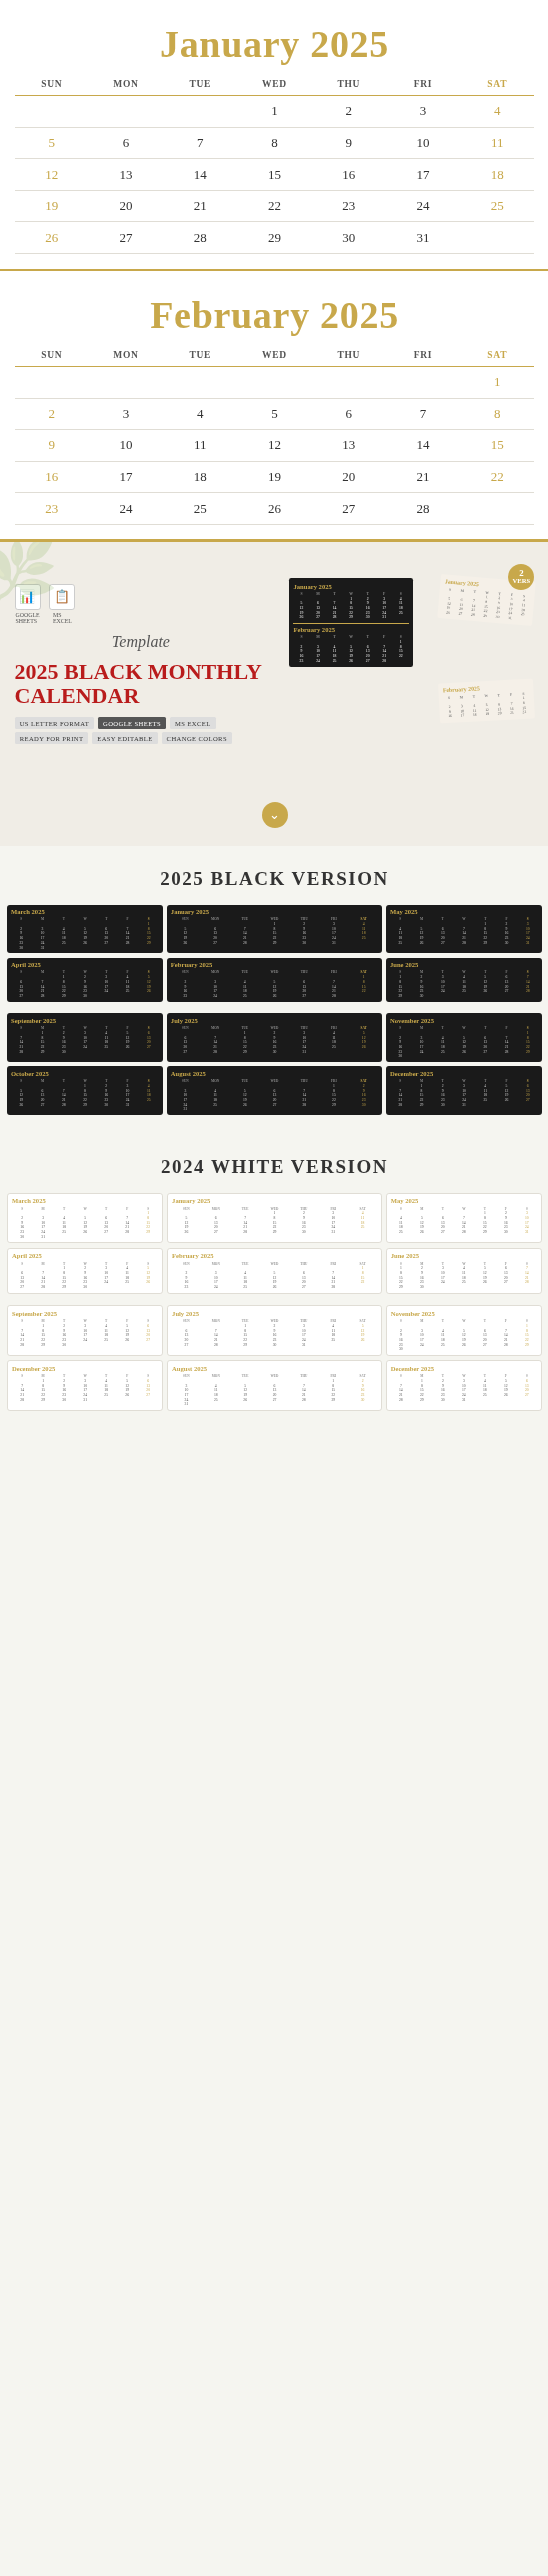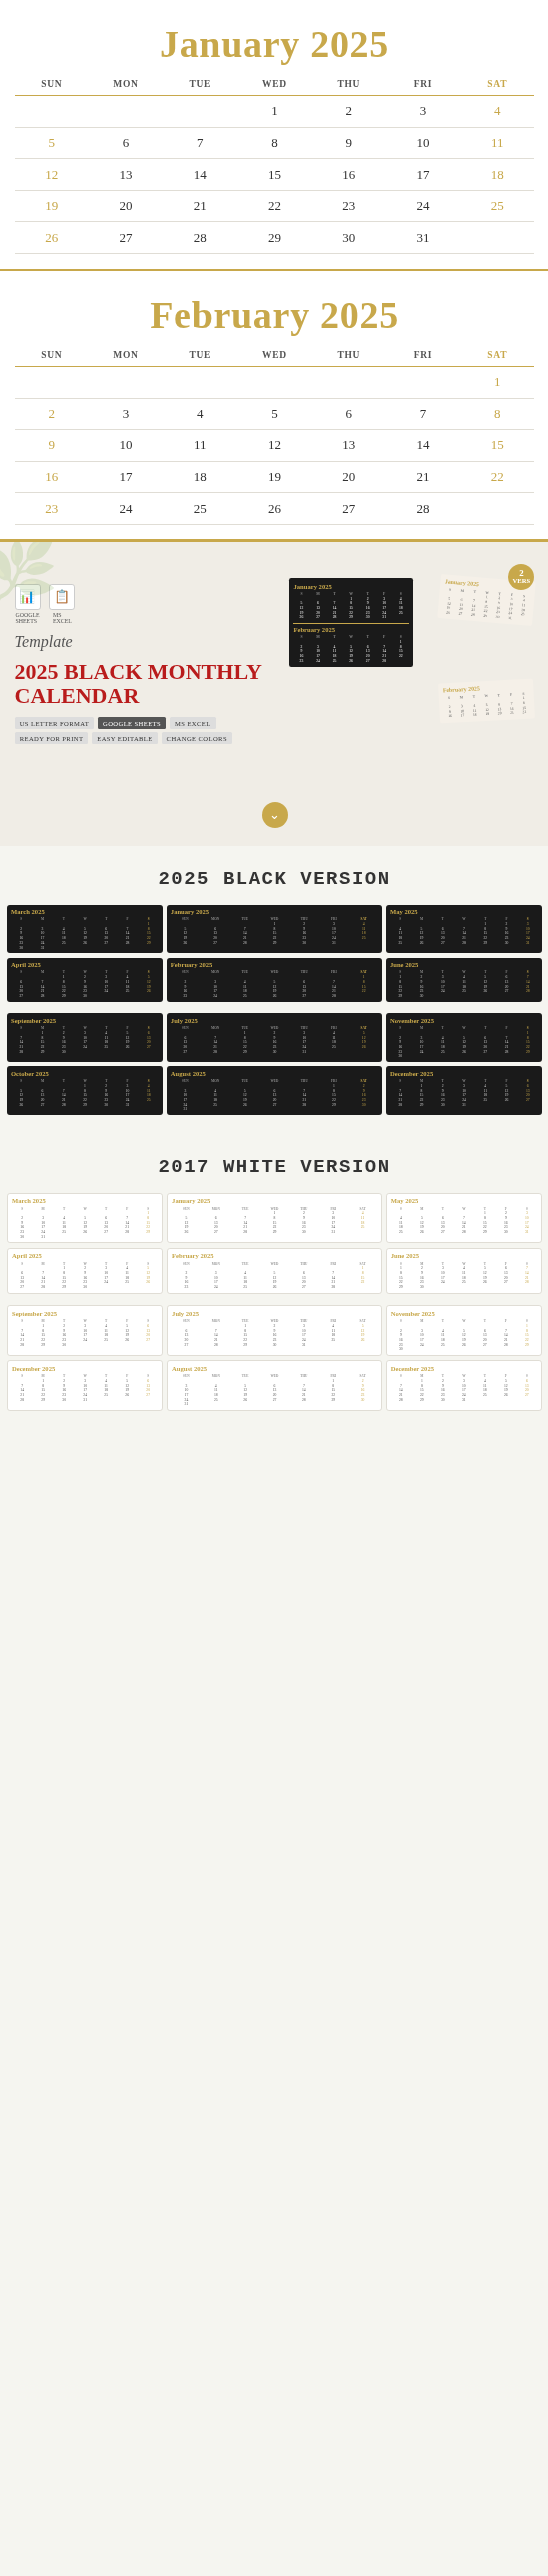--- a/index.html
+++ b/index.html
@@ -104,20 +104,21 @@
       justify-content: center;
       font-size: 13px;
     }
 
     .promo-template-label {
       font-family: 'Georgia', serif;
       font-style: italic;
       font-size: 16px;
       color: #555;
       margin-bottom: 9px;
+      text-align: center;
     }
 
     .promo-main-title {
       font-size: 22px;
       font-weight: bold;
       color: #b91c1c;
       line-height: 1.1;
       margin-bottom: 8.8px;
       text-transform: uppercase;
     }
@@ -234,21 +235,21 @@
       margin: 7.3px auto;
     }
 
     
     .version-title {
       text-align: center;
       font-size: 19px;
       font-weight: bold;
       color: #333;
       padding: 22px 0 14.6px;
-      font-family: Liberation Mono, monospace;
+      font-family: Liberation Serif, serif;
       letter-spacing: 1.5px;
     }
 
     
     .mini-calendars-section {
       background: #f5f5f0;
       padding: 0 7.3px 14.6px;
     }
 
     .mini-row {
@@ -1245,21 +1246,21 @@
             <div class="sat-c">27</div>
           <div>28</div>
             <div>29</div>
             <div>30</div>
             <div>31</div>
         </div>
       </div>
     </div>
   </div>
 
-  <div class="version-title">2017 WHITE VERSION</div>
+  <div class="version-title">2024 WHITE VERSION</div>
 
   <div class="mini-calendars-section">
 
     <div class="mini-row">
       <div class="mini-cal white-ver">
         <div class="mini-cal-title">March 2025</div>
         <div class="mini-cal-grid">
           <div class="hd">S</div>
             <div class="hd">M</div>
             <div class="hd">T</div>

